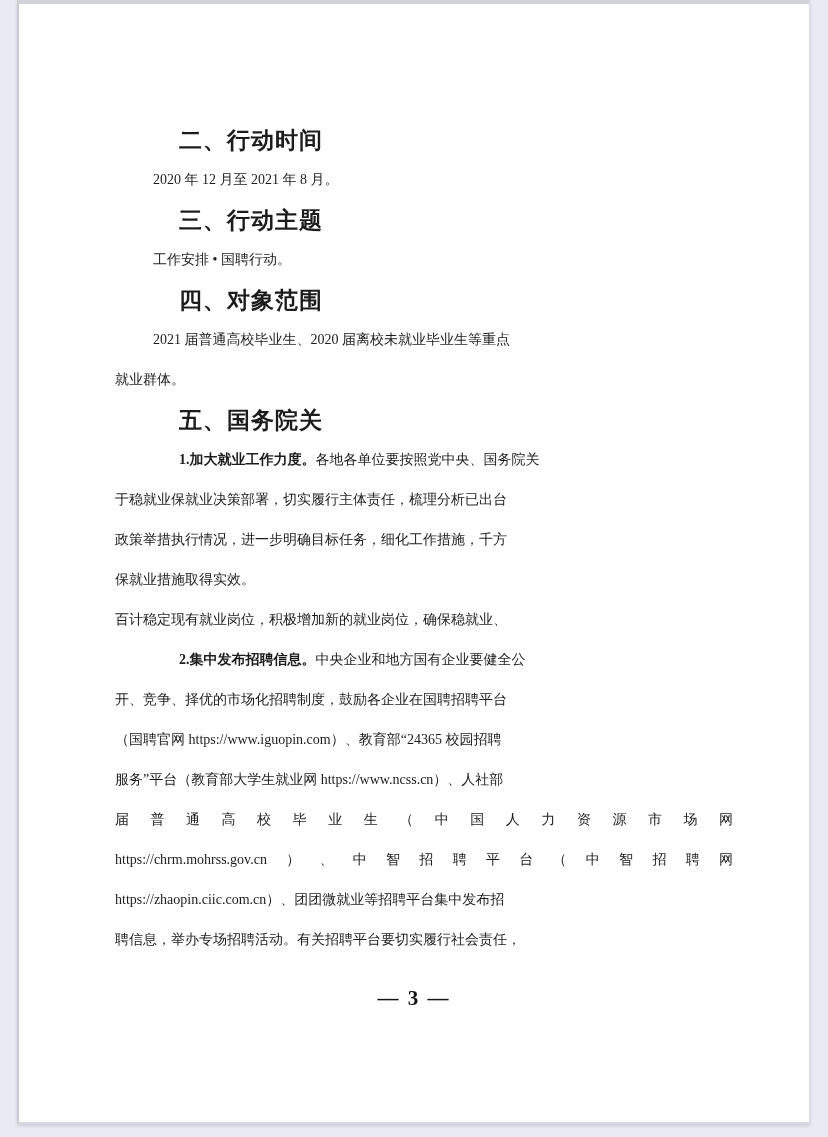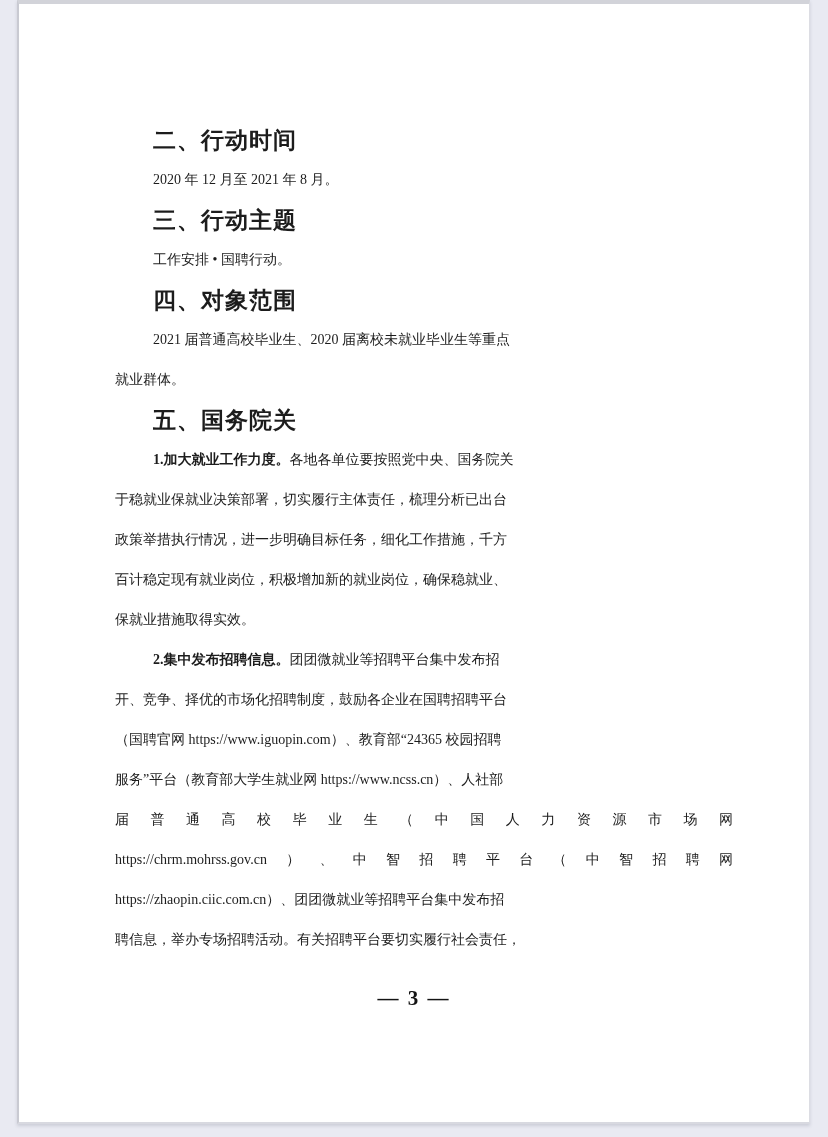--- a/index.html
+++ b/index.html
@@ -55,20 +55,21 @@
   .line.indent {
     padding-left: 38px;
   }
   .line.justify {
     white-space: normal;
     text-align: justify;
     text-align-last: justify;
   }
   .lead {
     font-weight: 700;
+    margin-left: 26px;
   }
   .page-number {
     position: absolute;
     left: 0;
     top: 982px;
     width: 100%;
     text-align: center;
     font-size: 21px;
     font-weight: 600;
     color: #141414;
@@ -86,23 +87,23 @@
         <div class="line indent"><span>2020 年 12 月至 2021 年 8 月。</span></div>
         <div class="line heading"><span class="lead">三、行动主题</span><span></span></div>
         <div class="line indent"><span>工作安排 • 国聘行动。</span></div>
         <div class="line heading"><span class="lead">四、对象范围</span><span></span></div>
         <div class="line indent"><span>2021 届普通高校毕业生、2020 届离校未就业毕业生等重点</span></div>
         <div class="line flush"><span>就业群体。</span></div>
         <div class="line heading"><span class="lead">五、国务院关</span><span></span></div>
         <div class="line indent"><span class="lead">1.加大就业工作力度。</span><span>各地各单位要按照党中央、国务院关</span></div>
         <div class="line flush"><span>于稳就业保就业决策部署，切实履行主体责任，梳理分析已出台</span></div>
         <div class="line flush"><span>政策举措执行情况，进一步明确目标任务，细化工作措施，千方</span></div>
+        <div class="line flush"><span>保就业措施取得实效。</span></div>
         <div class="line flush"><span>百计稳定现有就业岗位，积极增加新的就业岗位，确保稳就业、</span></div>
-        <div class="line flush"><span>保就业措施取得实效。</span></div>
-        <div class="line indent"><span class="lead">2.集中发布招聘信息。</span><span>团团微就业等招聘平台集中发布招</span></div>
+        <div class="line indent"><span class="lead">2.集中发布招聘信息。</span><span>中央企业和地方国有企业要健全公</span></div>
         <div class="line flush"><span>开、竞争、择优的市场化招聘制度，鼓励各企业在国聘招聘平台</span></div>
         <div class="line flush"><span>（国聘官网 https://www.iguopin.com）、教育部“24365 校园招聘</span></div>
         <div class="line flush"><span>服务”平台（教育部大学生就业网 https://www.ncss.cn）、人社部</span></div>
         <div class="line justify"><span>届普通高校毕业生（中国人力资源市场网</span></div>
         <div class="line justify"><span>https://chrm.mohrss.gov.cn）、中智招聘平台（中智招聘网</span></div>
         <div class="line flush"><span>https://zhaopin.ciic.com.cn）、团团微就业等招聘平台集中发布招</span></div>
         <div class="line flush"><span>聘信息，举办专场招聘活动。有关招聘平台要切实履行社会责任，</span></div>
       </div>
     <div class="page-number">— 3 —</div>
   </div>

